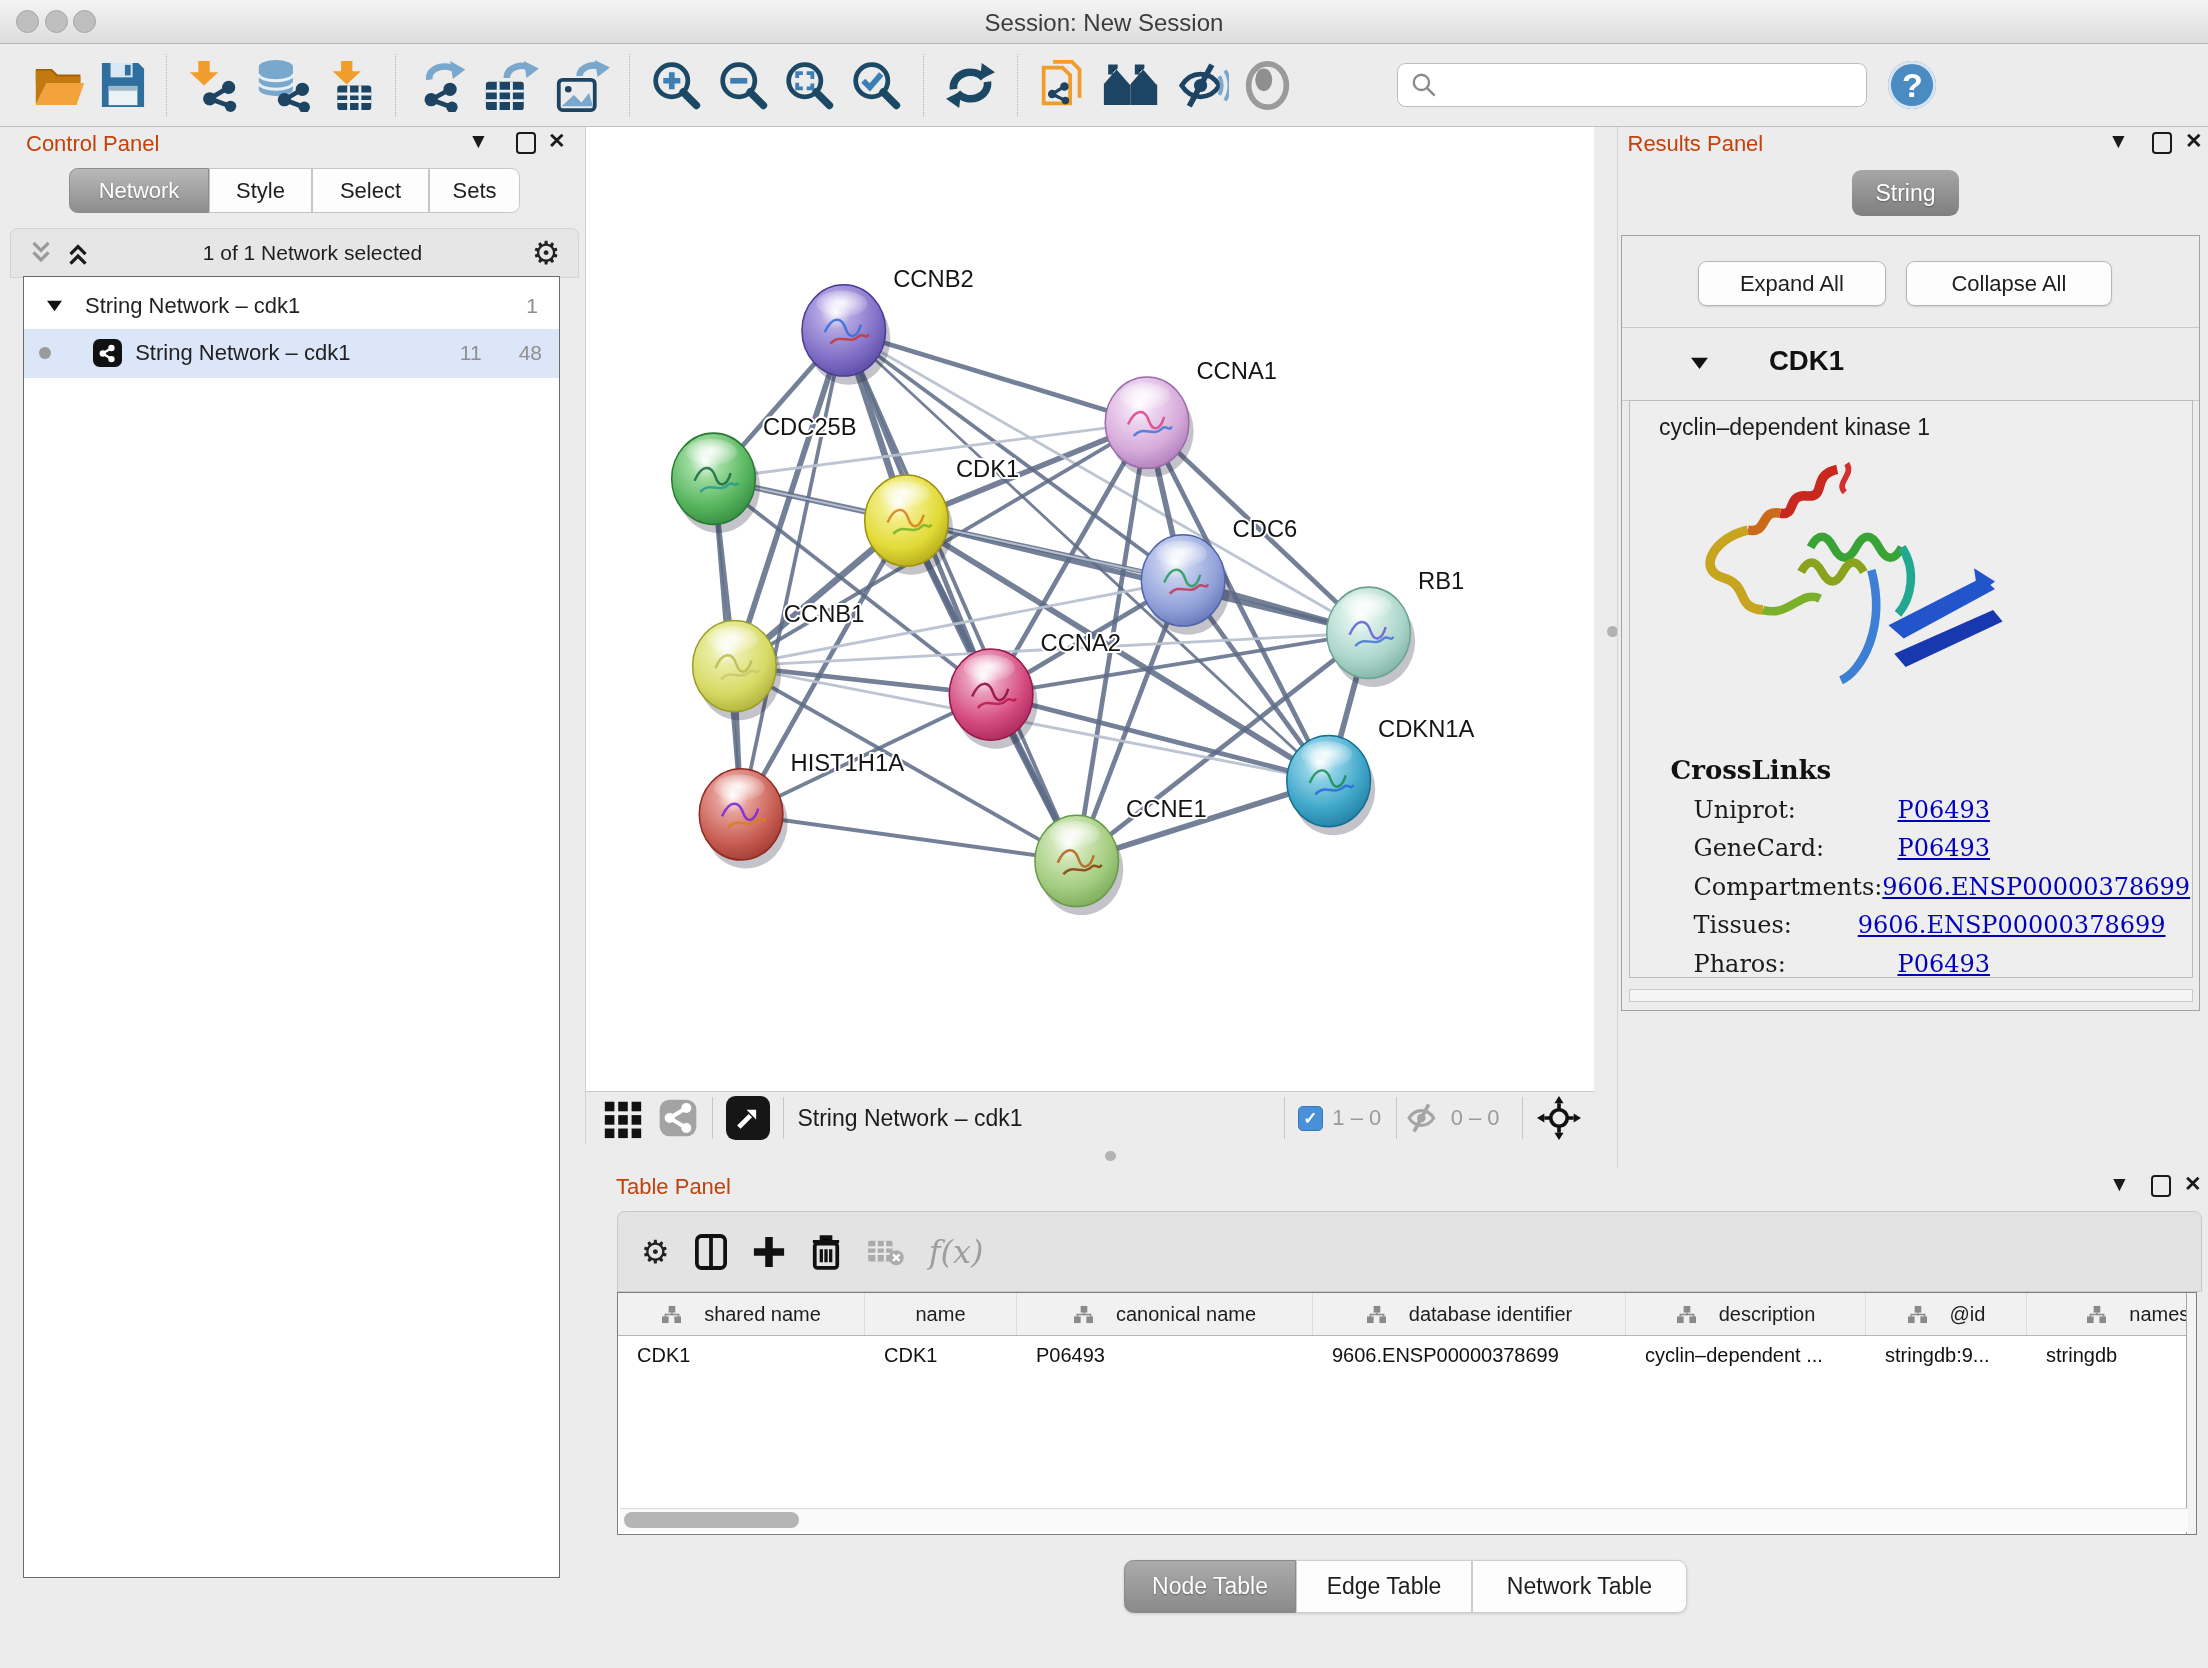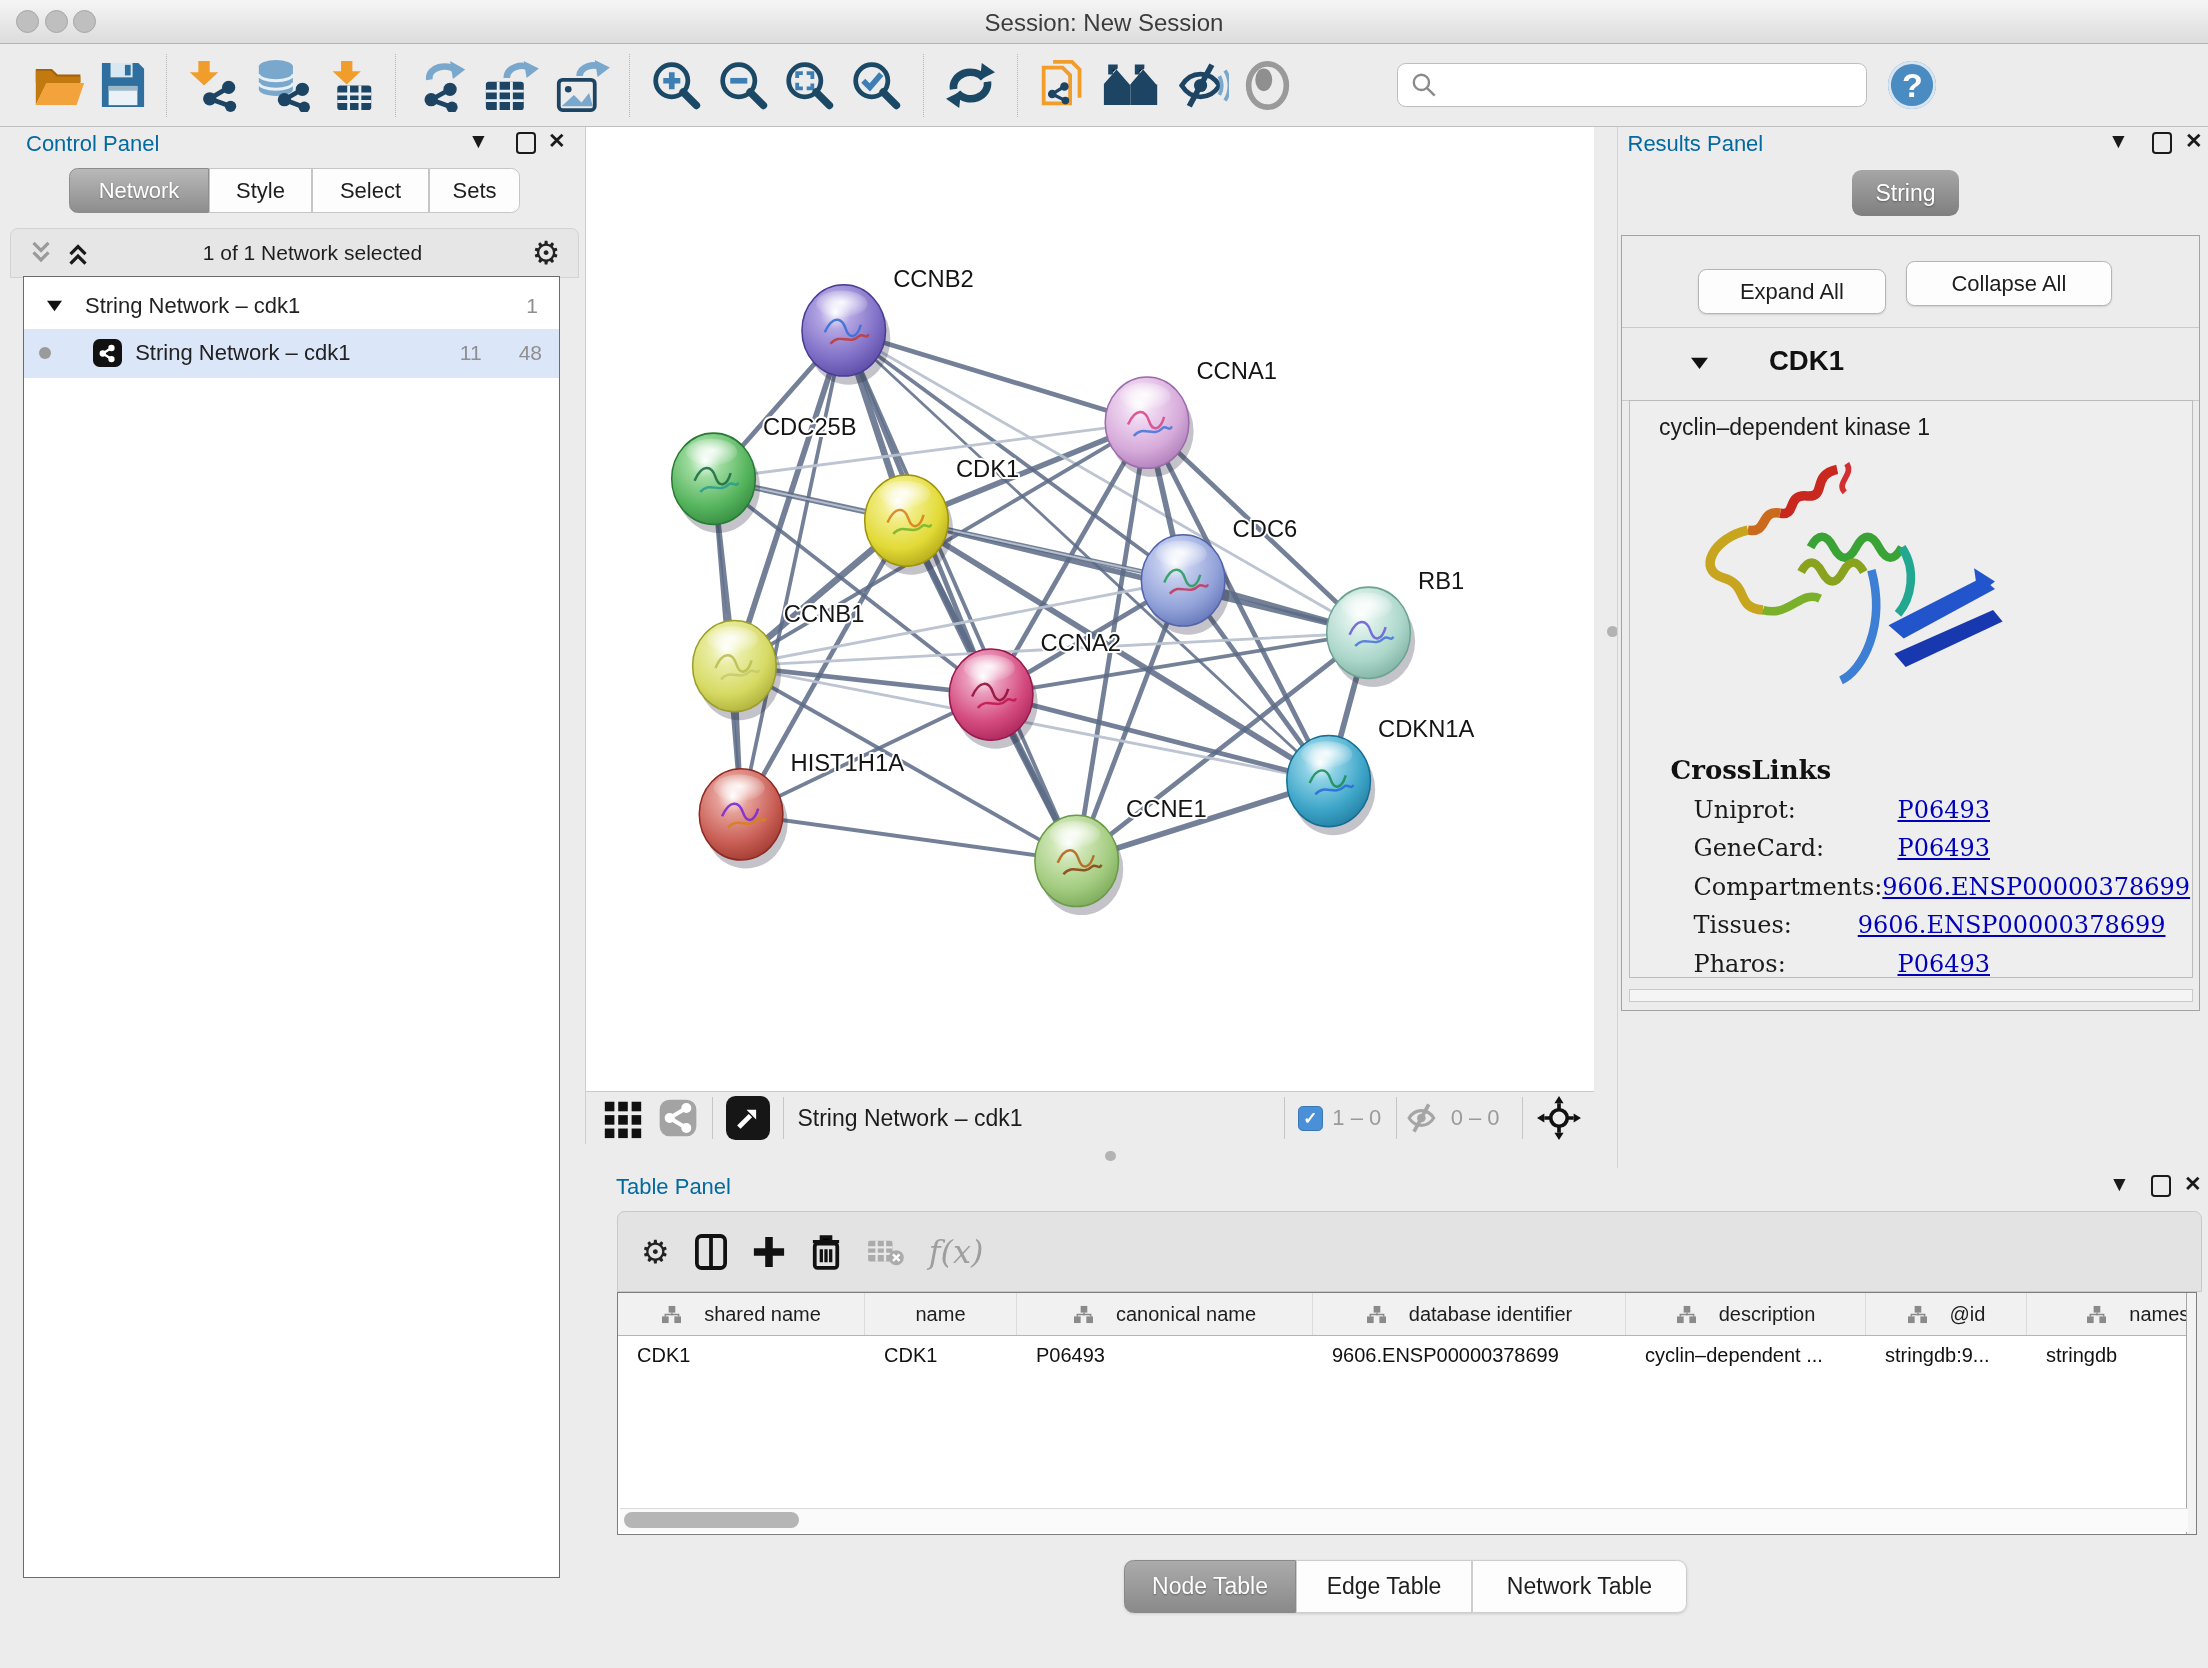--- a/index.html
+++ b/index.html
@@ -22,21 +22,21 @@
   .searchbox{width:470px;height:44px;background:#fff;border:1.9px solid #bdbdbd;border-radius:8.6px;
     display:flex;align-items:center;margin-left:99px;padding-left:11.4px;box-sizing:border-box;}
   .searchbox input{border:none;outline:none;font-size:21px;width:399px;background:transparent;
     font-family:"Liberation Sans",sans-serif;}
   .helpbtn{width:48px;height:48px;border-radius:50%;background:#4a8cc2;margin-left:21px;
     display:flex;align-items:center;justify-content:center;color:#fff;font-size:34px;font-weight:bold;
     box-shadow:inset 0 0 0 2.9px #d9e6f2;cursor:pointer;}
 
   
   .control-panel{left:0;top:127px;width:586px;height:1480px;background:#ececec;}
-  .panel-title{font-size:22px;color:#0369a1;}
+  .panel-title{font-size:22px;color:#c2410c;}
   .wicon{font-size:21px;color:#1a1a1a;cursor:pointer;}
   .wicon.box{width:16px;height:18px;border:2.4px solid #1a1a1a;border-radius:3.8px;display:inline-block;}
   .cp-tabs{left:69px;top:41px;display:flex;height:45px;}
   .tab{border:1px solid #c6c6c6;background:#fdfdfd;color:#1e1e1e;font-size:22px;
     display:flex;align-items:center;justify-content:center;cursor:pointer;}
   .tab.first{border-radius:8.6px 0 0 8.6px;}
   .tab.last{border-radius:0 8.6px 8.6px 0;}
   .tab.selected{background:linear-gradient(#b9b9b9,#8d8d8d);color:#fff;border-color:#8d8d8d;
     text-shadow:0 1px 1.9px rgba(0,0,0,.3);}
   .cp-subbar{left:9.5px;top:101px;width:567px;height:48px;background:#e6e6e6;border:1px solid #d2d2d2;
@@ -608,21 +608,21 @@
 
   <div class="abs results-panel">
     <div class="abs panel-title" style="left:9.5px;top:3.8px">Results Panel</div>
     <span class="abs wicon" style="left:490px;top:1.9px">▼</span>
     <span class="abs wicon box" style="left:534px;top:4.8px"></span>
     <span class="abs wicon" style="left:567px;top:1.9px;font-weight:bold">✕</span>
 
     <div class="abs string-tab">String</div>
 
     <div class="abs results-box">
-      <div class="abs rbtn" style="left:76px;top:33px;width:186px">Expand All</div>
+      <div class="abs rbtn" style="left:76px;top:25px;width:186px">Expand All</div>
       <div class="abs rbtn" style="left:284px;top:25px;width:204px">Collapse All</div>
 
       <div class="abs gene-header">
         <svg class="abs" style="left:67px;top:27px" width="21" height="16" viewBox="0 0 22 17">
             <path d="M2 3 h18 l-9 12z" fill="#111"></path>
           </svg>
         <span class="abs gene-name" style="left:147px;top:17px">CDK1</span>
       </div>
 
       <div class="abs inner-box">

